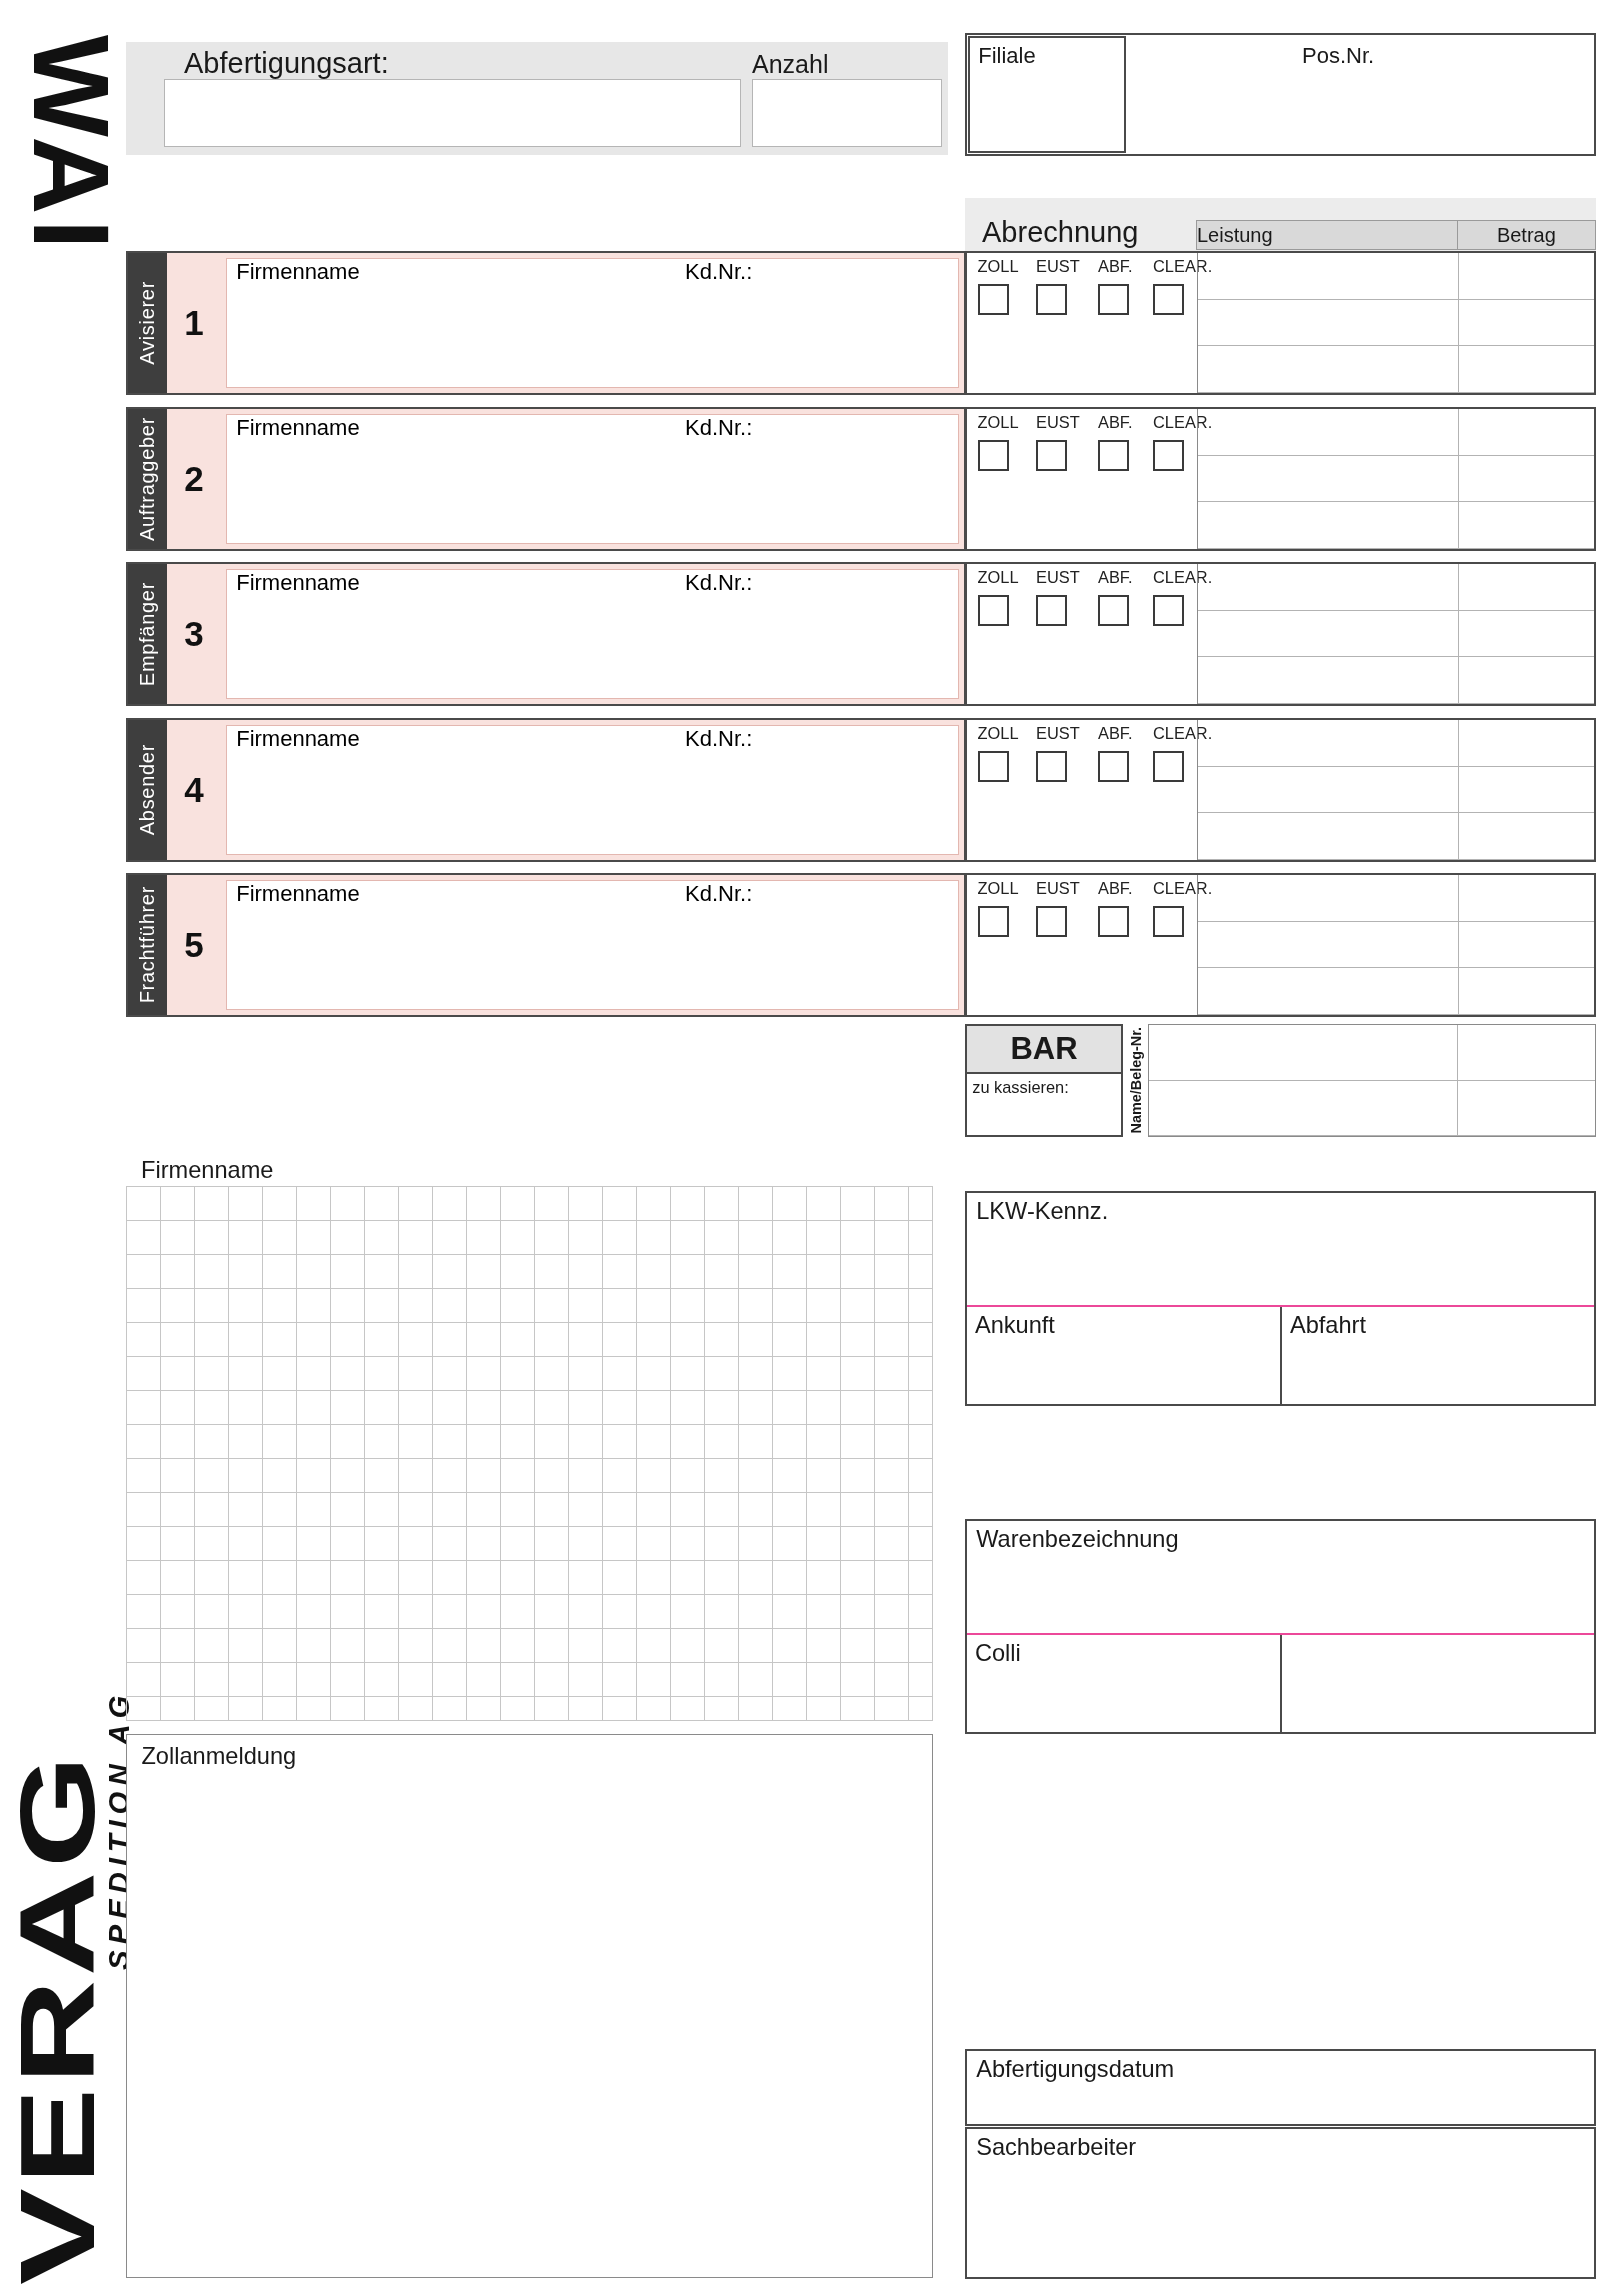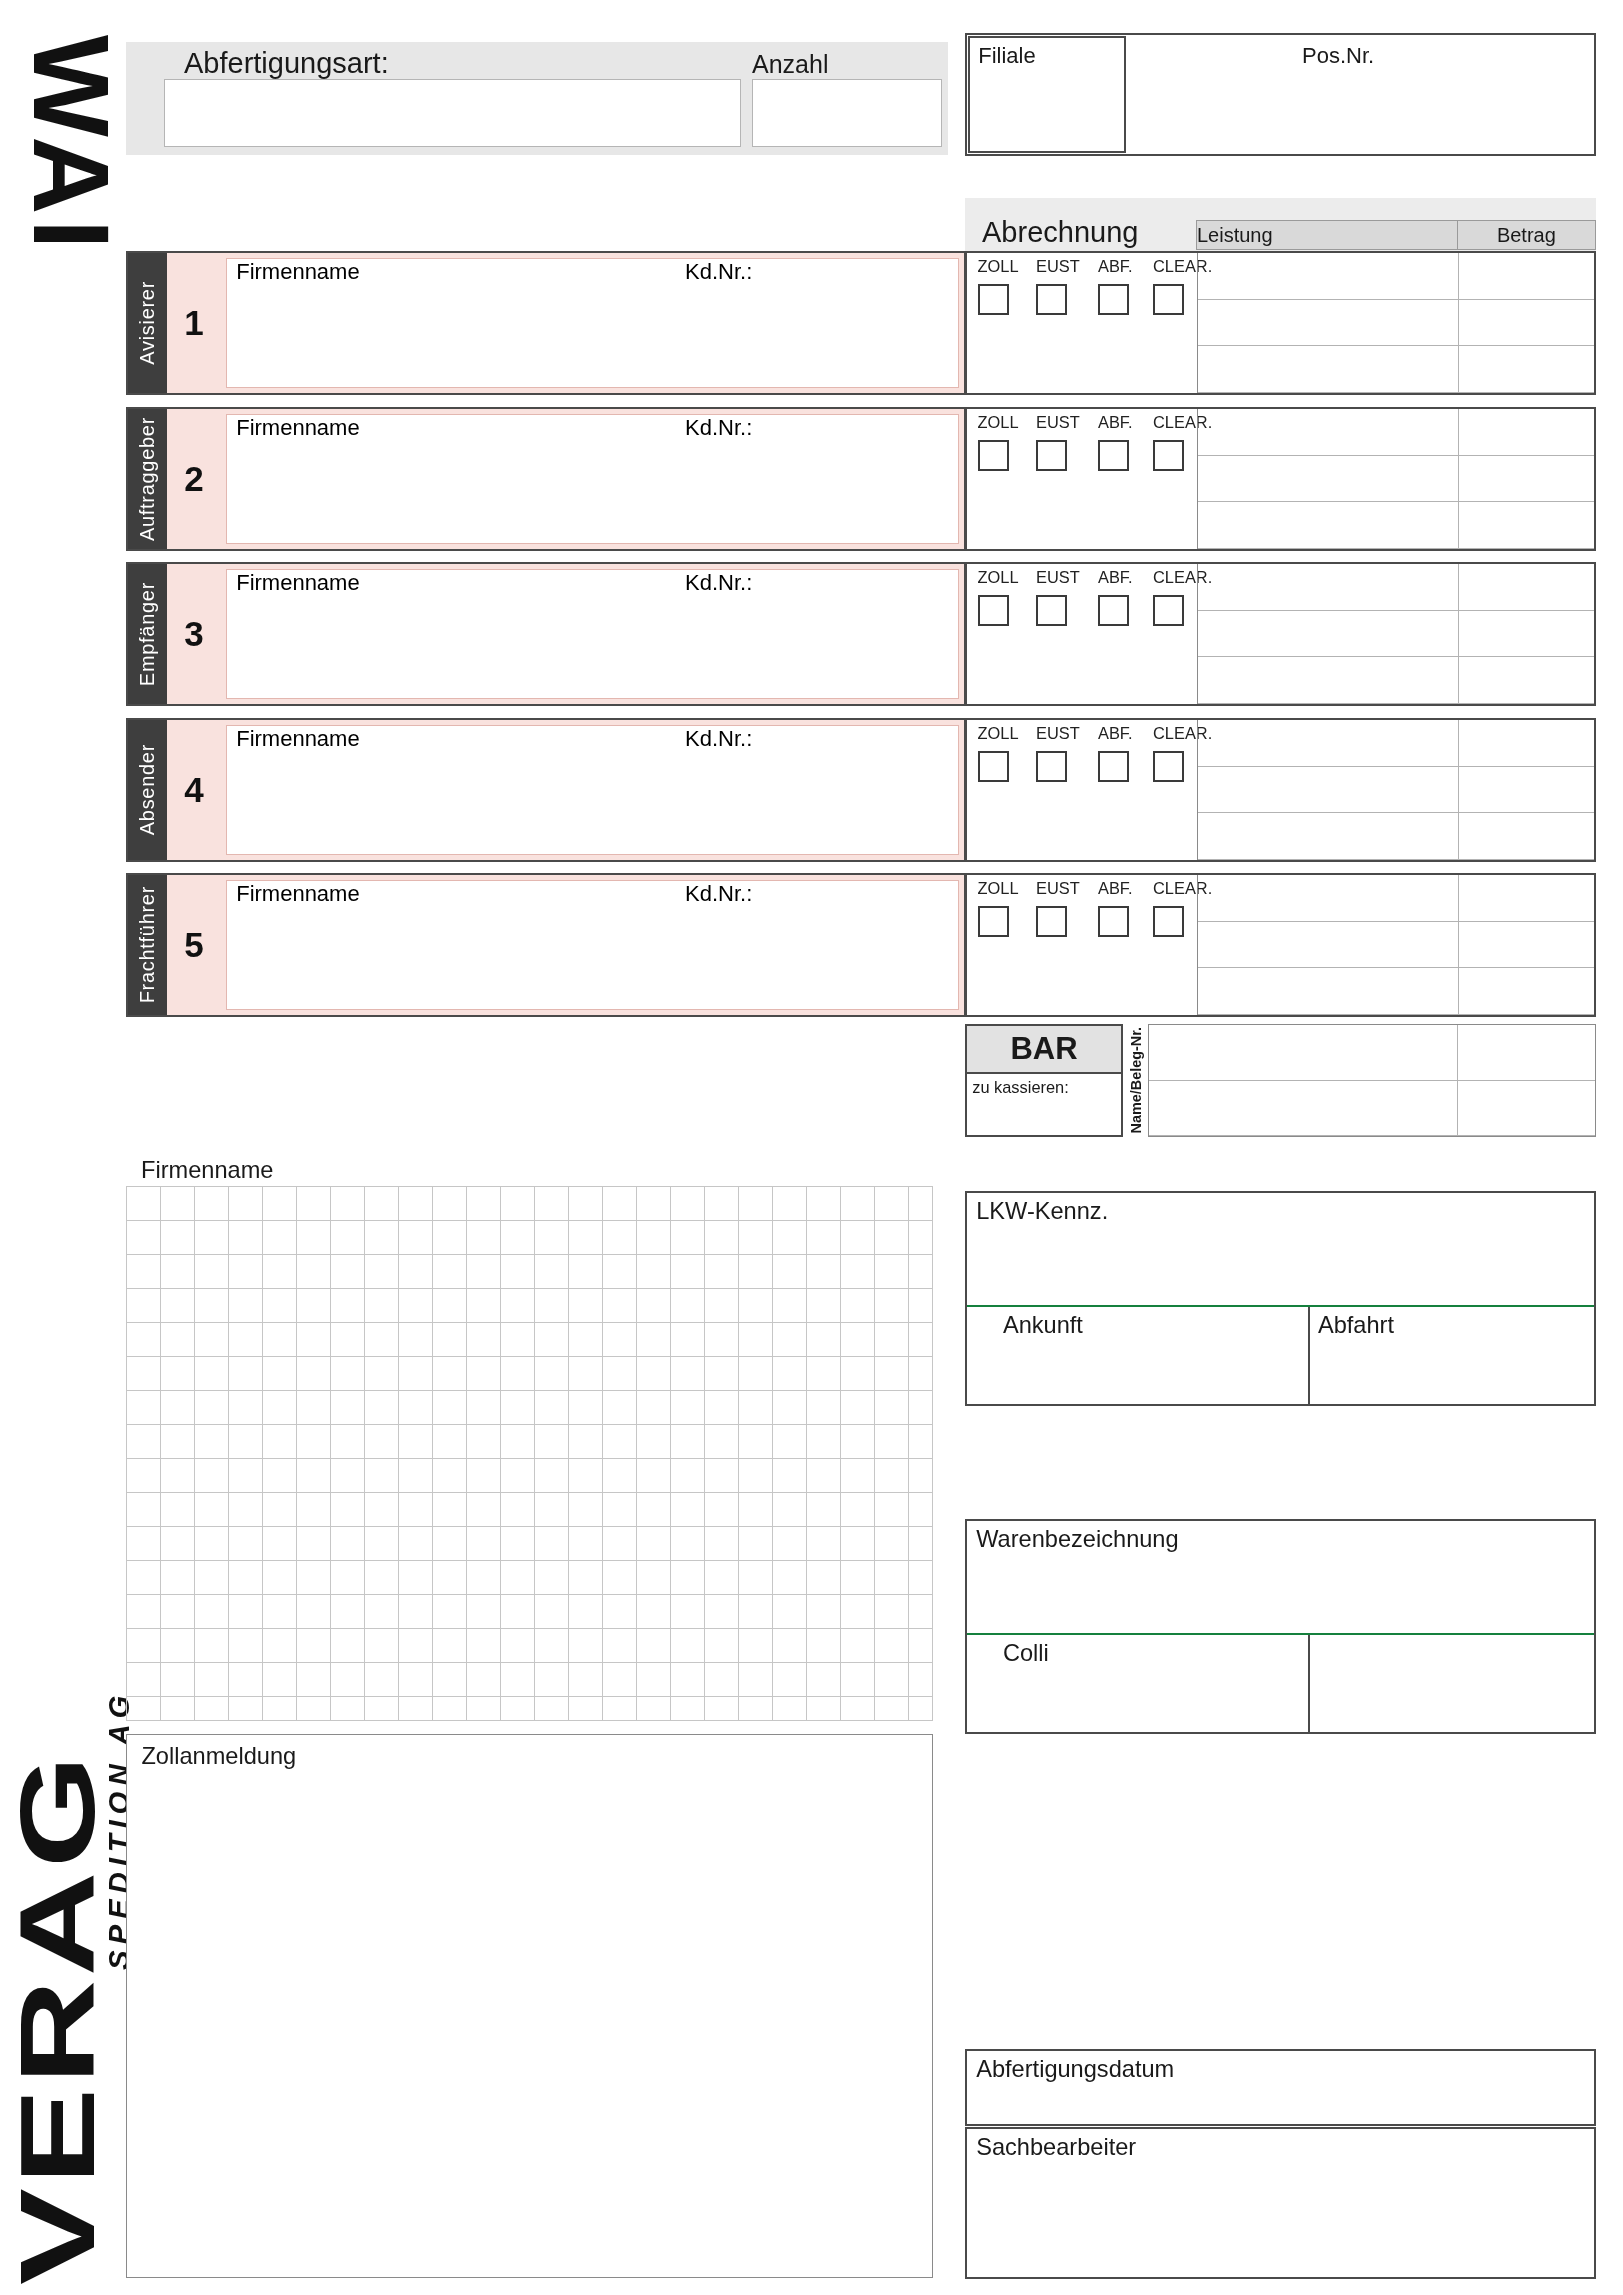--- a/index.html
+++ b/index.html
@@ -90,21 +90,21 @@
     background-image:
       linear-gradient(to right, #c6c6c6 1.3px, transparent 1.3px),
       linear-gradient(to bottom, #c6c6c6 1.3px, transparent 1.3px);
     background-size:34px 34px;
     border-right:1.3px solid #c6c6c6; border-bottom:1.3px solid #c6c6c6;
   }
 
   
   .info-box { position:absolute; left:965px; width:631px; border:2.6px solid #4a4a4a; background:#fff;margin-top:7px; }
   .info-label { position:absolute; left:9.2px; top:5.2px; font-size:23.6px; }
-  .sub-row { position:absolute; left:0; right:0; bottom:0; height:99px; border-top:2px solid #15803d; display:flex;padding-left:28px; }
+  .sub-row { position:absolute; left:0; right:0; bottom:0; height:99px; border-top:2px solid #ec4899; display:flex; }
   .sub-cell { position:relative; height:100%; }
   .sub-cell.first { width:315px; border-right:2px solid #4a4a4a; }
   .sub-cell.second { flex:1; }
   .sub-label { position:absolute; left:7.9px; top:5.2px; font-size:23.6px; }
 
   .zoll-box { position:absolute; left:126px; top:1734px; width:807px; height:544px; border:1.3px solid #8a8a8a; background:#fff; }
   .zoll-label { position:absolute; left:14.4px; top:7.9px; font-size:23.6px; }
 
   .datum-box { position:absolute; left:965px; top:2049px; width:631px; height:77px; border:2.6px solid #4a4a4a; background:#fff; }
   .sach-box { position:absolute; left:965px; top:2127px; width:631px; height:152px; border:2.6px solid #4a4a4a; background:#fff; }

